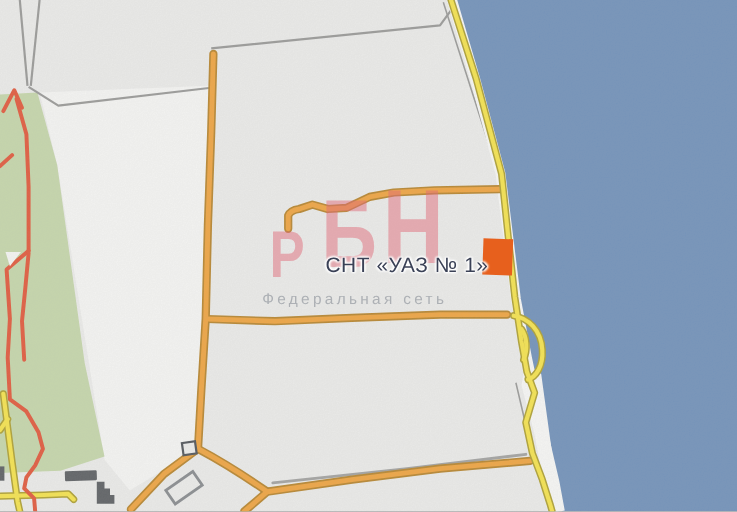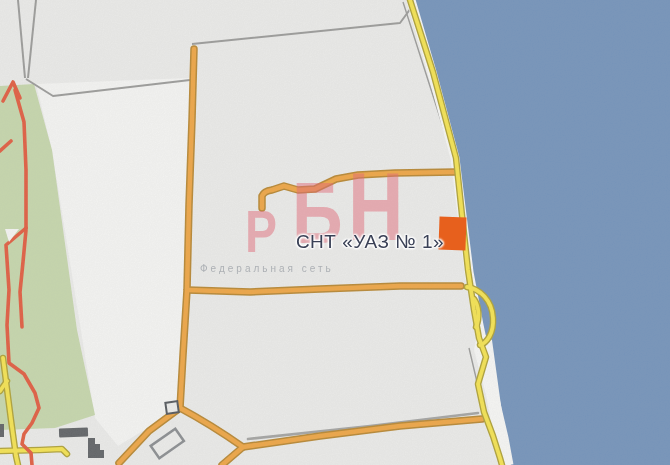--- a/index.html
+++ b/index.html
@@ -24,22 +24,22 @@
     position:absolute;font-weight:bold;color:var(--watermark_pink);opacity:.48;
     transform:scaleX(.8);transform-origin:left bottom;line-height:1;
   }
   #settlement-label{
     position:absolute;left:192px;top:231px;width:260px;text-align:center;
     font-size:19px;font-weight:normal;color:var(--label_navy);letter-spacing:.5px;
     text-shadow:0 0 2px #fff,0 0 3px #fff,1px 1px 2px #fff,-1px -1px 2px #fff,1px -1px 2px #fff,-1px 1px 2px #fff;
     padding-left:48px;
   }
   #watermark-subtitle{
-    position:absolute;left:200px;top:263px;width:245px;text-align:left;
-    font-size:10px;color:var(--subtitle_gray);letter-spacing:3px;opacity:.9;
+    position:absolute;left:200px;top:263px;width:245px;text-align:center;
+    font-size:14px;color:var(--subtitle_gray);letter-spacing:3px;opacity:.9;
   }
 </style>
 </head>
 <body>
 
 <div id="stage">
   <svg width="670" height="465" viewBox="0 0 670 465">
     <defs>
       <filter id="speckle" x="0" y="0" width="100%" height="100%">
         <feTurbulence type="fractalNoise" baseFrequency="0.85" numOctaves="2" stitchTiles="stitch" result="n"></feTurbulence>

